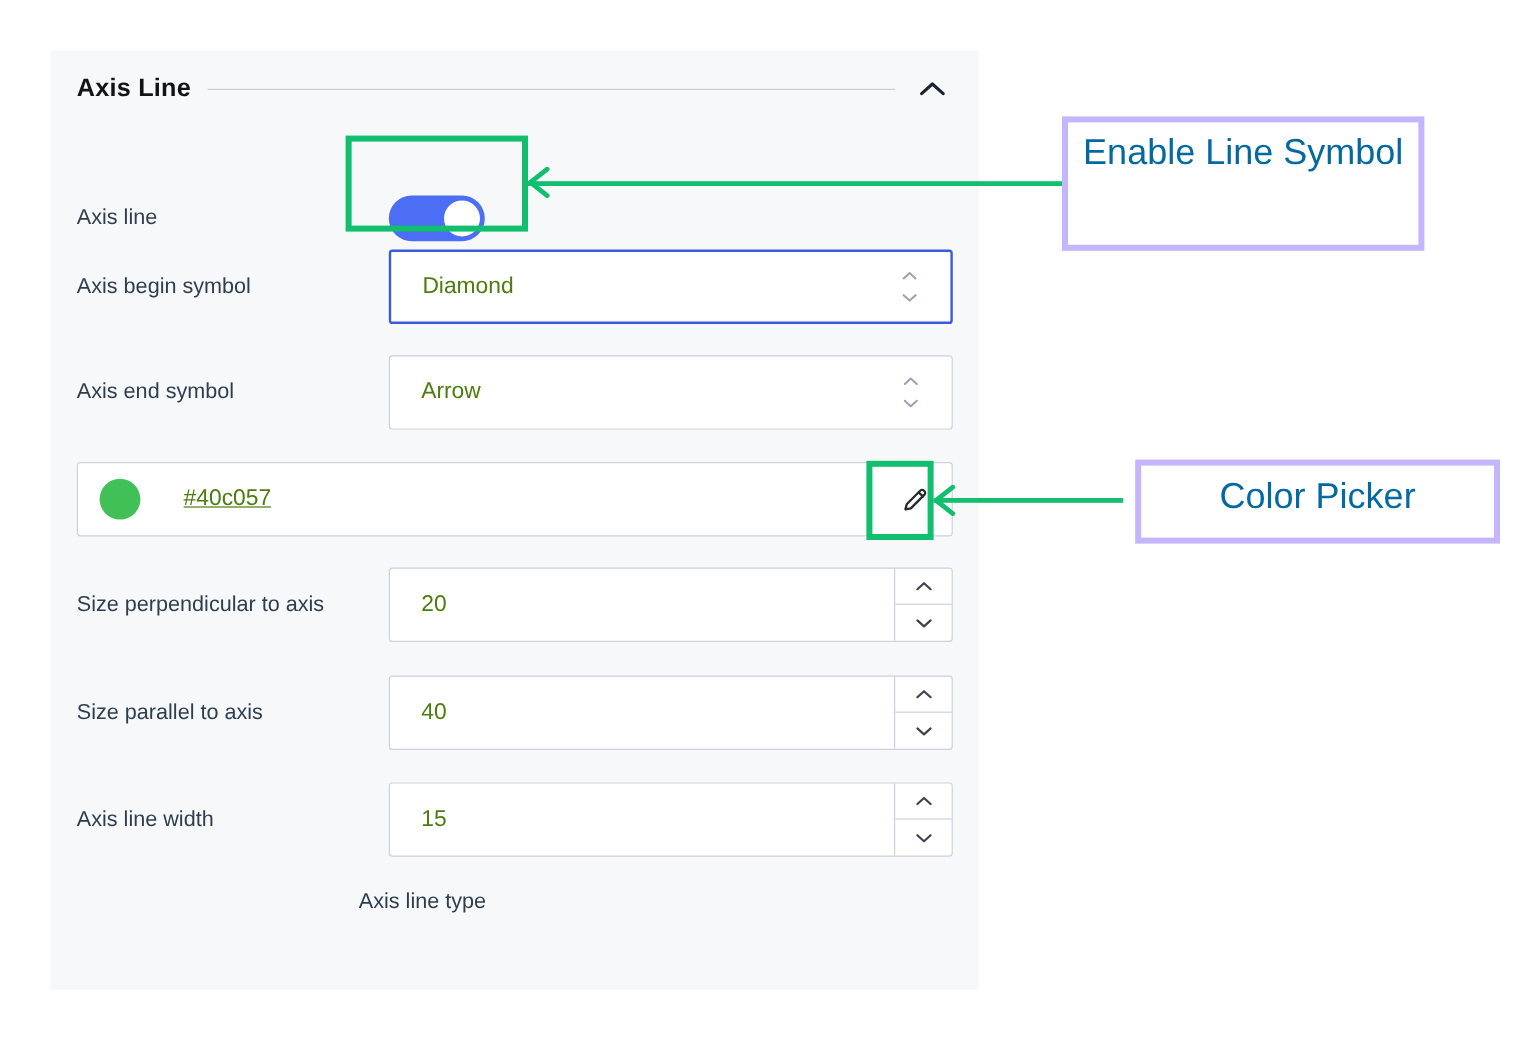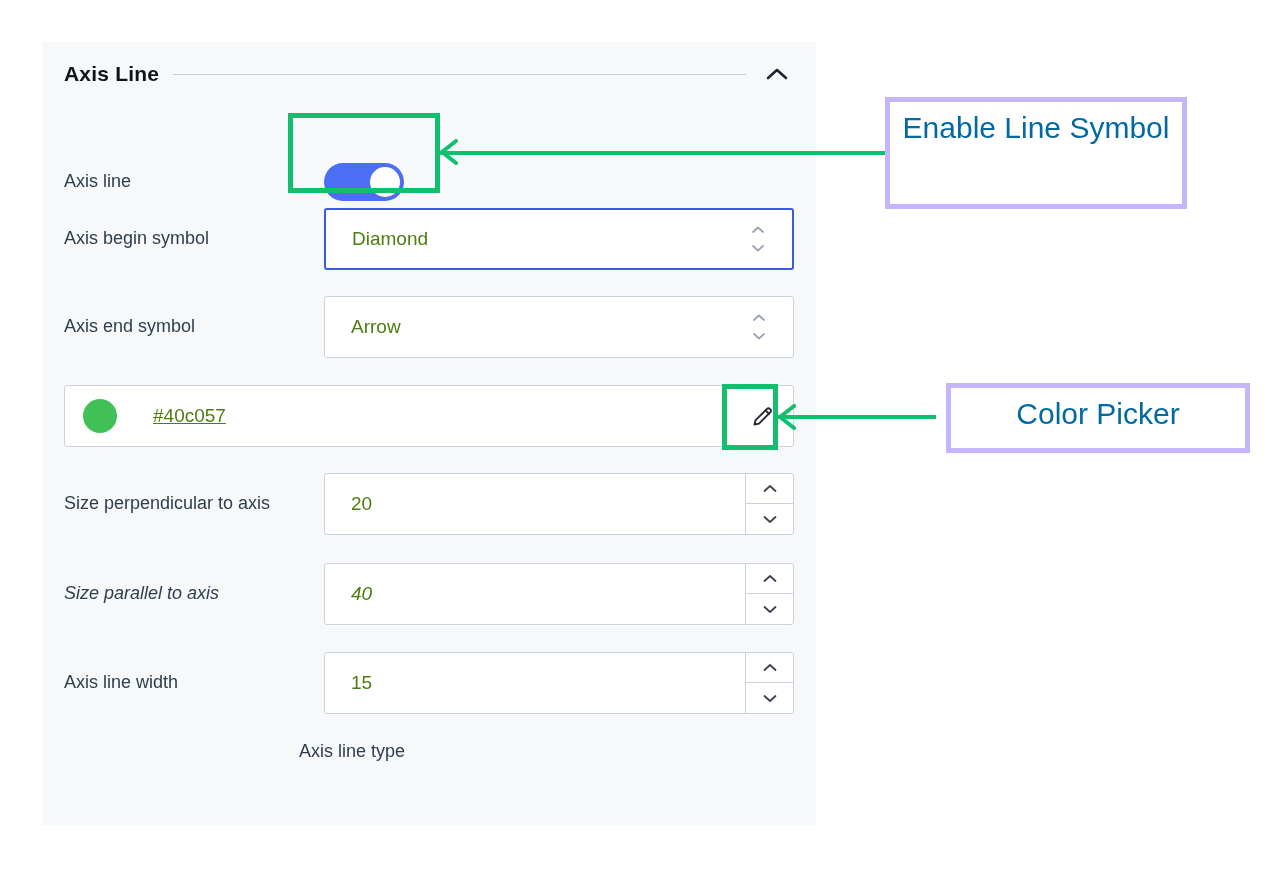--- a/index.html
+++ b/index.html
@@ -232,21 +232,21 @@
             <span class="step down">
               <svg width="16" height="9" viewBox="0 0 16 9">
                 <polyline points="2.5,2 8,7 13.5,2" fill="none" stroke="#3b4250" stroke-width="1.8" stroke-linecap="round" stroke-linejoin="round"></polyline>
               </svg>
             </span>
           </span>
         </div>
       </div>
     </div>
 
-    <div class="row" style="top:521px; height:62px;font-style:italic;">
+    <div class="row" style="top:521px; height:62px;">
       <div class="row-label">Size parallel to axis</div>
       <div class="row-control">
         <div class="field">
           <span class="value">40</span>
           <span class="stepper">
             <span class="step up">
               <svg width="16" height="9" viewBox="0 0 16 9">
                 <polyline points="2.5,7 8,2 13.5,7" fill="none" stroke="#3b4250" stroke-width="1.8" stroke-linecap="round" stroke-linejoin="round"></polyline>
               </svg>
             </span>

